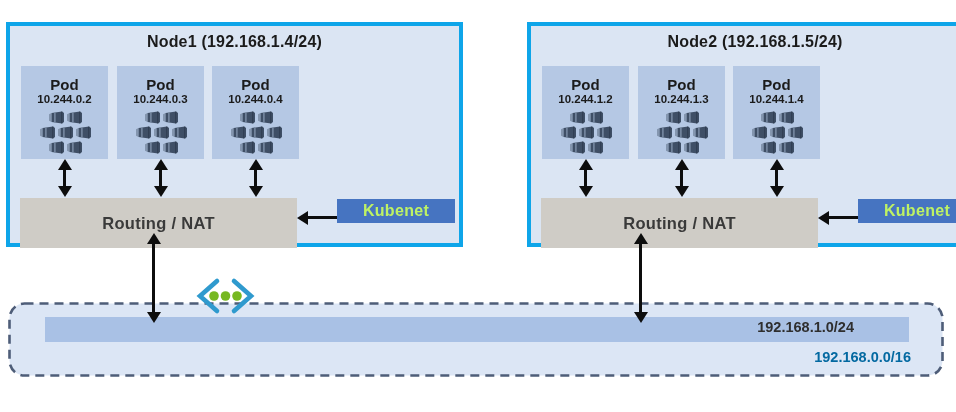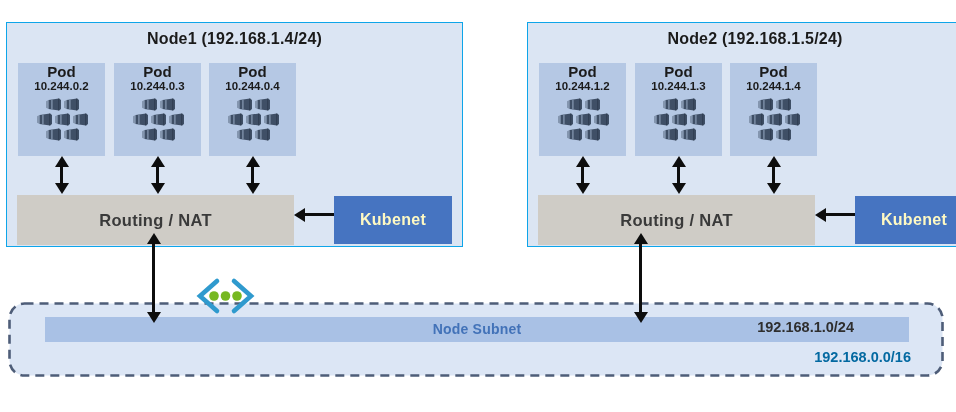--- a/index.html
+++ b/index.html
@@ -14,21 +14,21 @@
     overflow: hidden;
   }
 
   
   .node {
     position: absolute;
     top: 22px;
     width: 457px;
     height: 225px;
     background: #dbe5f3;
-    border: 1px solid #0ea5e9;
+    border: 4px solid #0ea5e9;
   }
   .node.n1 { left: 6px; }
   .node.n2 { left: 491px; width: 456px; margin-left: 36px; }
 
   .node-title {
     position: absolute;
     top: 7px; left: 0; right: 0;
     text-align: center;
     font-size: 16px;
     font-weight: 700;
@@ -39,21 +39,21 @@
   
   .pod {
     position: absolute;
     top: 40px;
     width: 87px;
     height: 93px;
     background: #b5c8e4;
     display: flex;
     flex-direction: column;
     align-items: center;
-    padding-top: 0;
+    padding-top: 10px;
   }
   .pod.p1 { left: 11px; }
   .pod.p2 { left: 107px; }
   .pod.p3 { left: 202px; }
   .pod-label { font-size: 15px; font-weight: 700; color: #1b1b1b; line-height: 17px; }
   .pod-ip    { font-size: 11.5px; font-weight: 700; color: #1b1b1b; line-height: 13px; }
   .pod-cluster { margin-top: 5px; width: 64px; height: 44px; }
 
   
   .routing {
@@ -61,24 +61,24 @@
     left: 10px; top: 172px;
     width: 277px; height: 50px;
     background: #cfccc6;
     display: flex; align-items: center; justify-content: center;
     font-size: 16.5px; font-weight: 600; color: #3a3a3a;
     letter-spacing: .3px;
   }
   .kubenet {
     position: absolute;
     left: 327px; top: 173px;
-    width: 118px; height: 48px;
+    width: 118px; height: 24px;
     background: #4674c1;
     display: flex; align-items: center; justify-content: center;
-    font-size: 16px; font-weight: 700; color: #fef9c3;
+    font-size: 16px; font-weight: 700; color: #bef264;
     letter-spacing: .3px;
   }
 
   
   .varrow {
     position: absolute;
     width: 15px;
     display: flex; flex-direction: column; align-items: center;
   }
   .varrow .head-up {
@@ -320,21 +320,20 @@
       <div class="shaft"></div>
       <div class="head-down"></div>
   </div>
 
   <div class="vnet-box">
     <svg class="vnet-border" width="936" height="75">
       <rect x="1.5" y="1.5" width="933" height="72" rx="15" ry="15" fill="#dce6f5" stroke="#4e5d78" stroke-width="2.6" stroke-dasharray="9 6"></rect>
     </svg>
 
     <div class="subnet-bar">
-      <div class="subnet-label">Node Subnet</div>
       <div class="subnet-cidr">192.168.1.0/24</div>
     </div>
 
     <div class="vnet-cidr">192.168.0.0/16</div>
   </div>
 
   <svg class="vnet-icon" viewBox="0 0 65 40">
     <polyline points="24,5 7,20 24,35" fill="none" stroke="#2f9ace" stroke-width="4.6" stroke-linecap="round" stroke-linejoin="miter"></polyline>
     <polyline points="41,5 58,20 41,35" fill="none" stroke="#2f9ace" stroke-width="4.6" stroke-linecap="round" stroke-linejoin="miter"></polyline>
     <circle cx="21" cy="20" r="4.8" fill="#76b821"></circle>

